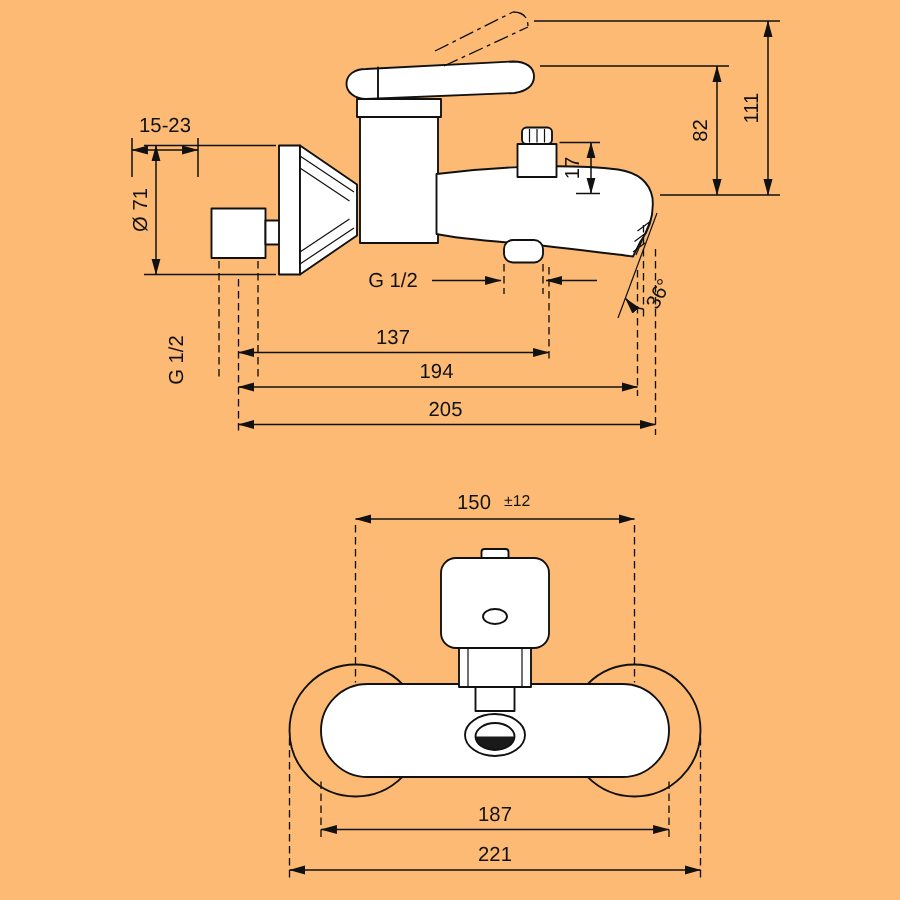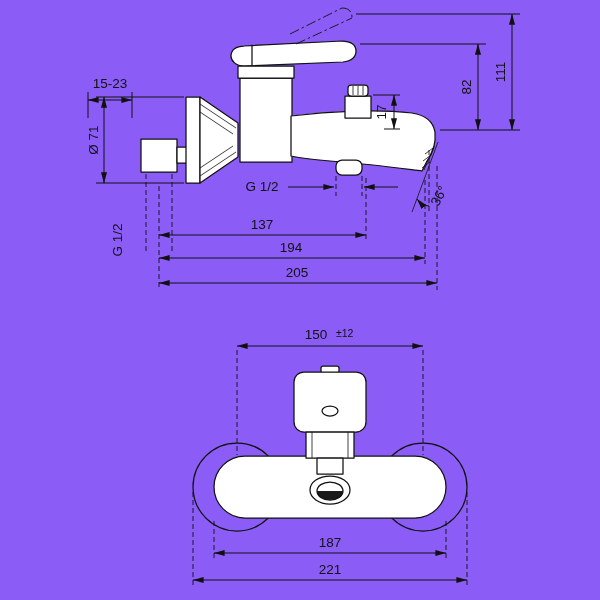--- a/index.html
+++ b/index.html
@@ -1,16 +1,16 @@
 <!DOCTYPE html>
 <html><head>
 <meta charset="utf-8">
 <style>
   html,body{margin:0;padding:0;background:#ffffff;}
-  .sheet{width:600px;height:600px;background:#8b5cf6;position:relative;overflow:hidden;font-family:"Liberation Sans",sans-serif;}
+  .sheet{width:600px;height:600px;background:#fdba74;position:relative;overflow:hidden;font-family:"Liberation Sans",sans-serif;}
   svg{display:block;}
   svg text{font-family:"Liberation Sans","DejaVu Sans",sans-serif;font-size:13.5px;fill:#111;}
   svg text.small{font-size:10.5px;}
   .ol{stroke:#111;stroke-width:1.25;fill:none;stroke-linejoin:round;stroke-linecap:round;}
   .olf{stroke:#111;stroke-width:1.25;fill:#fff;stroke-linejoin:round;}
   .dim{stroke:#111;stroke-width:1;fill:none;}
   .wit{stroke:#111;stroke-width:0.9;fill:none;stroke-dasharray:5 3;}
   .cl{stroke:#111;stroke-width:0.9;fill:none;stroke-dasharray:10 3 2.5 3;}
   .thin{stroke:#111;stroke-width:0.8;fill:none;}
 </style>

